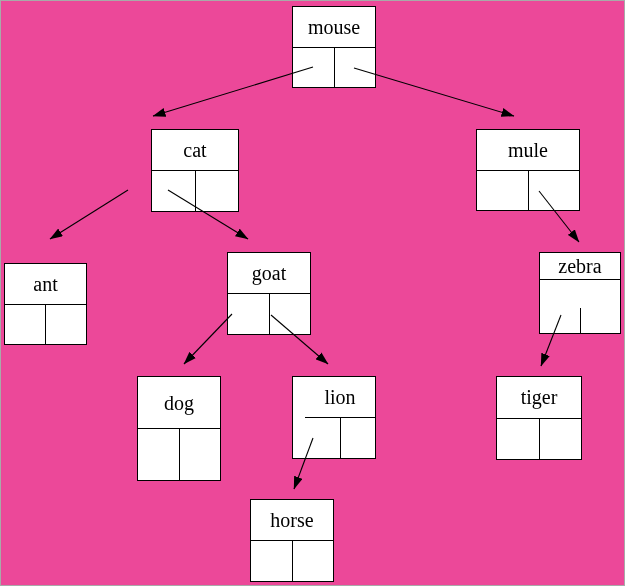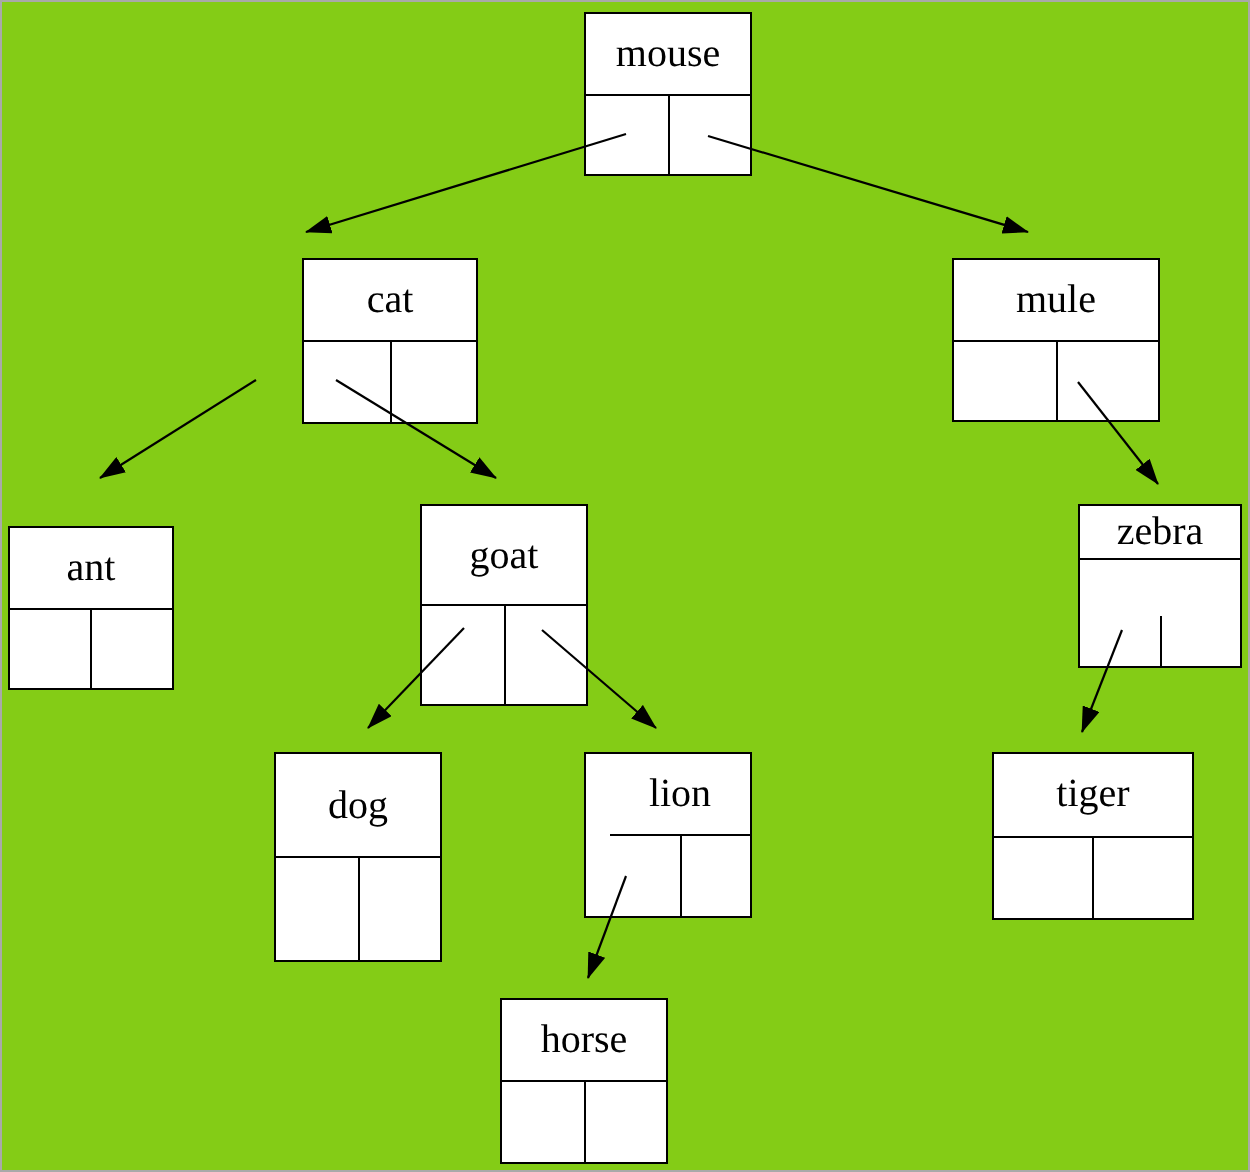--- a/index.html
+++ b/index.html
@@ -6,21 +6,21 @@
     margin: 0;
     padding: 0;
     background: #ffffff;
   }
   .canvas {
     position: relative;
     width: 625px;
     height: 586px;
     box-sizing: border-box;
     border: 1px solid #a9a9a9;
-    background: #84cc16;
+    background: #ec4899;
     overflow: hidden;
     font-family: "Liberation Serif", serif;
   }
   .nodes-layer {
     position: absolute;
     inset: 0;
     z-index: 1;
   }
   .edges-layer {
     position: absolute;
@@ -83,21 +83,21 @@
           <div class="cell right"></div>
         </div>
       </div>
       <div class="node" style="left: 3px; top: 262px; width: 83px; height: 82px;">
         <div class="node-label">ant</div>
         <div class="node-cells">
           <div class="cell left"></div>
           <div class="cell right"></div>
         </div>
       </div>
-      <div class="node" style="left: 209px; top: 251px; width: 84px; height: 101px;">
+      <div class="node" style="left: 226px; top: 251px; width: 84px; height: 83px;">
         <div class="node-label">goat</div>
         <div class="node-cells">
           <div class="cell left"></div>
           <div class="cell right"></div>
         </div>
       </div>
       <div class="node" style="left: 538px; top: 251px; width: 82px; height: 82px; gap: 28px;">
         <div class="node-label">zebra</div>
         <div class="node-cells">
           <div class="cell left"></div>
@@ -111,21 +111,21 @@
           <div class="cell right"></div>
         </div>
       </div>
       <div class="node" style="left: 291px; top: 375px; width: 84px; height: 83px; padding-left: 12px;">
         <div class="node-label">lion</div>
         <div class="node-cells">
           <div class="cell left"></div>
           <div class="cell right"></div>
         </div>
       </div>
-      <div class="node" style="left: 495px; top: 375px; width: 101px; height: 84px;">
+      <div class="node" style="left: 495px; top: 375px; width: 86px; height: 84px;">
         <div class="node-label">tiger</div>
         <div class="node-cells">
           <div class="cell left"></div>
           <div class="cell right"></div>
         </div>
       </div>
       <div class="node" style="left: 249px; top: 498px; width: 84px; height: 83px;">
         <div class="node-label">horse</div>
         <div class="node-cells">
           <div class="cell left"></div>

